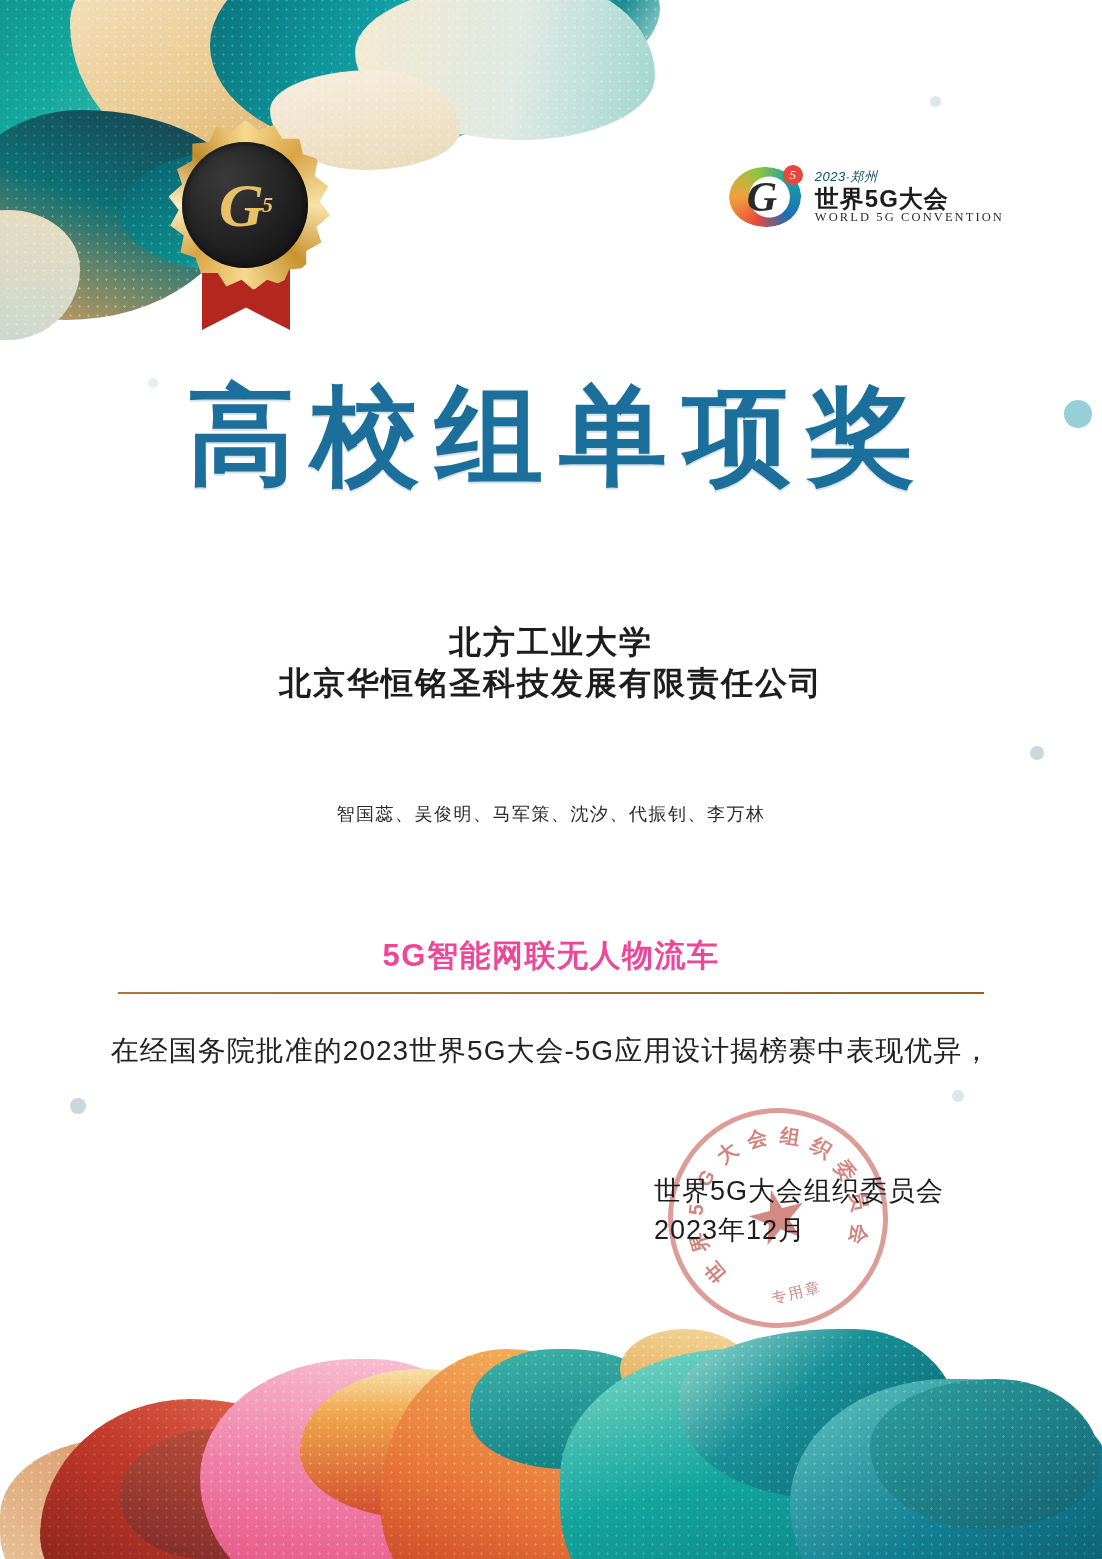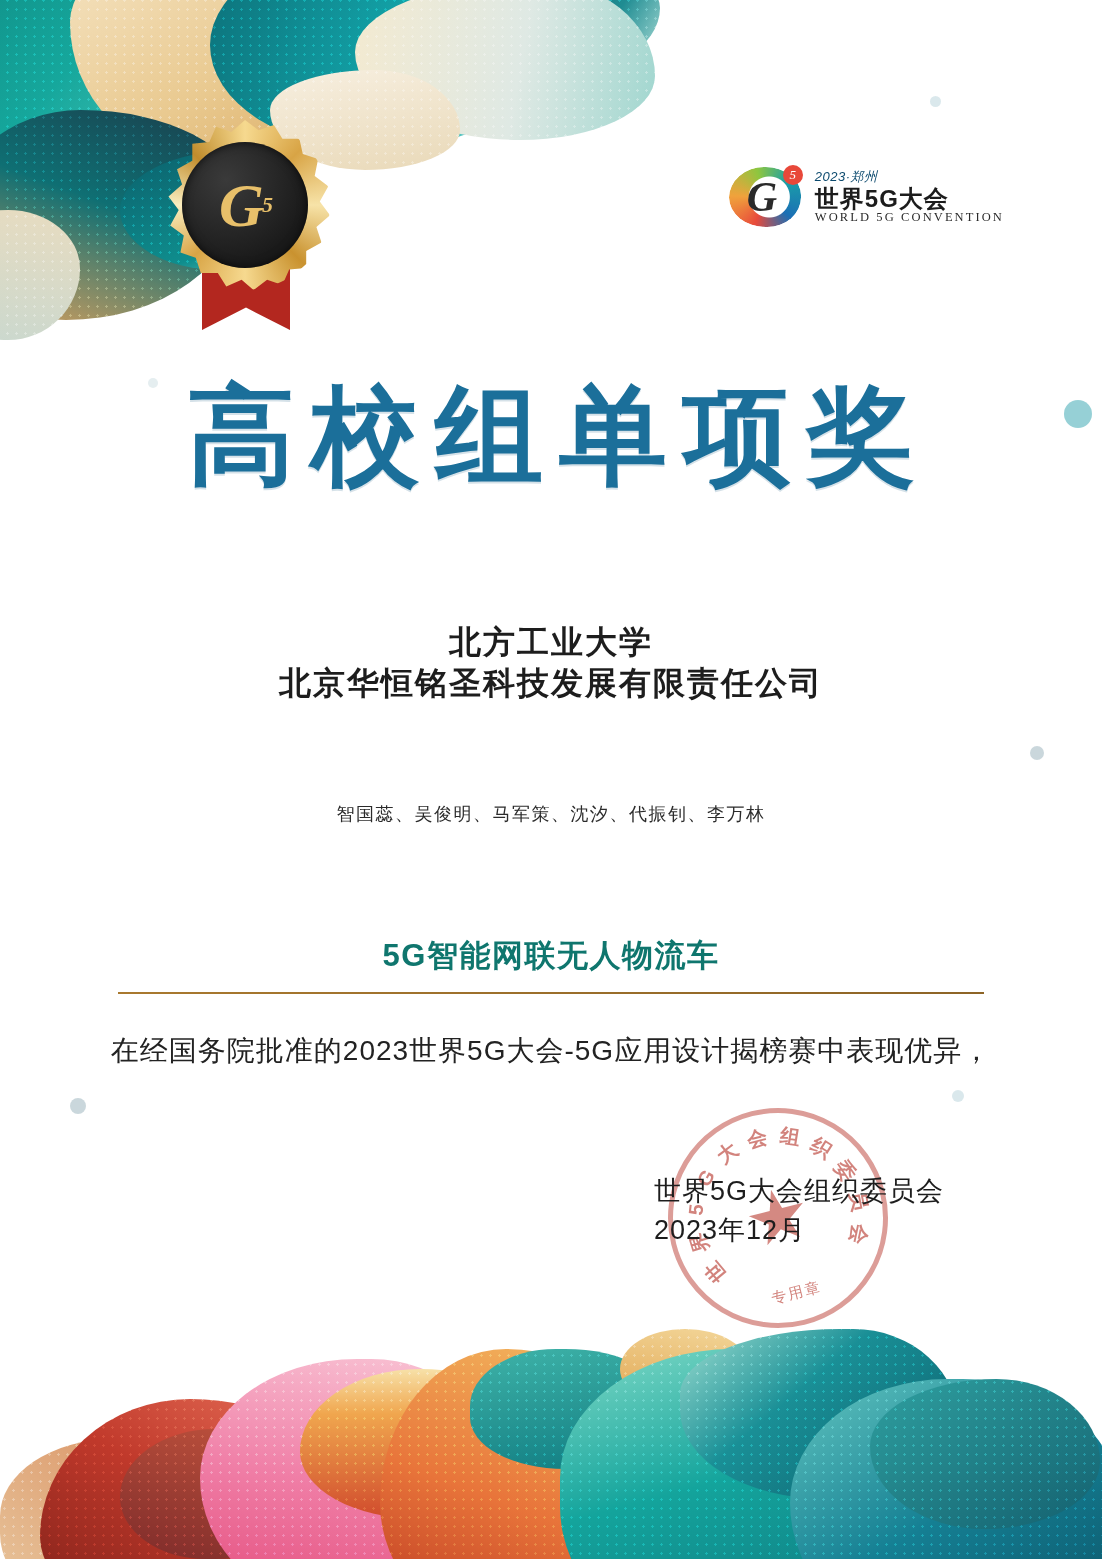--- a/index.html
+++ b/index.html
@@ -259,21 +259,21 @@
     font-size: 18px;
     color: #2b2b2b;
     letter-spacing: 1.5px;
   }
   .project {
     position: absolute;
     top: 935px;
     width: 100%;
     font-size: 31px;
     font-weight: bold;
-    color: #0f766e;
+    color: #ec4899;
     letter-spacing: 1.5px;
   }
   .rule {
     position: absolute;
     top: 992px;
     left: 118px;
     width: 866px;
     height: 2px;
     background: linear-gradient(90deg, #a9792f, #8d6426);
   }

